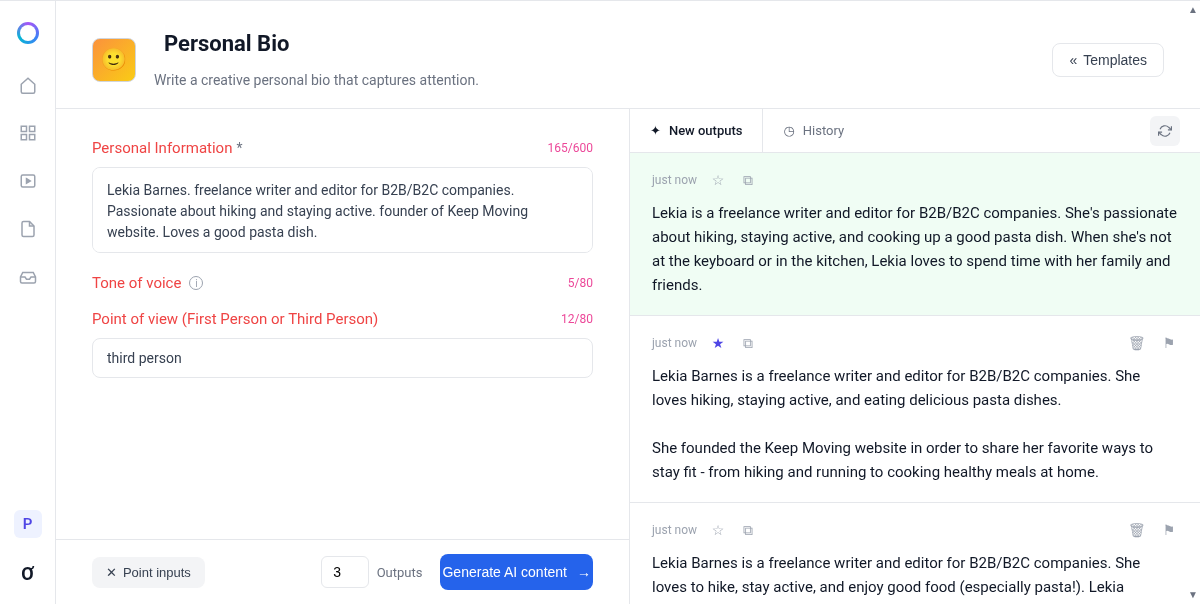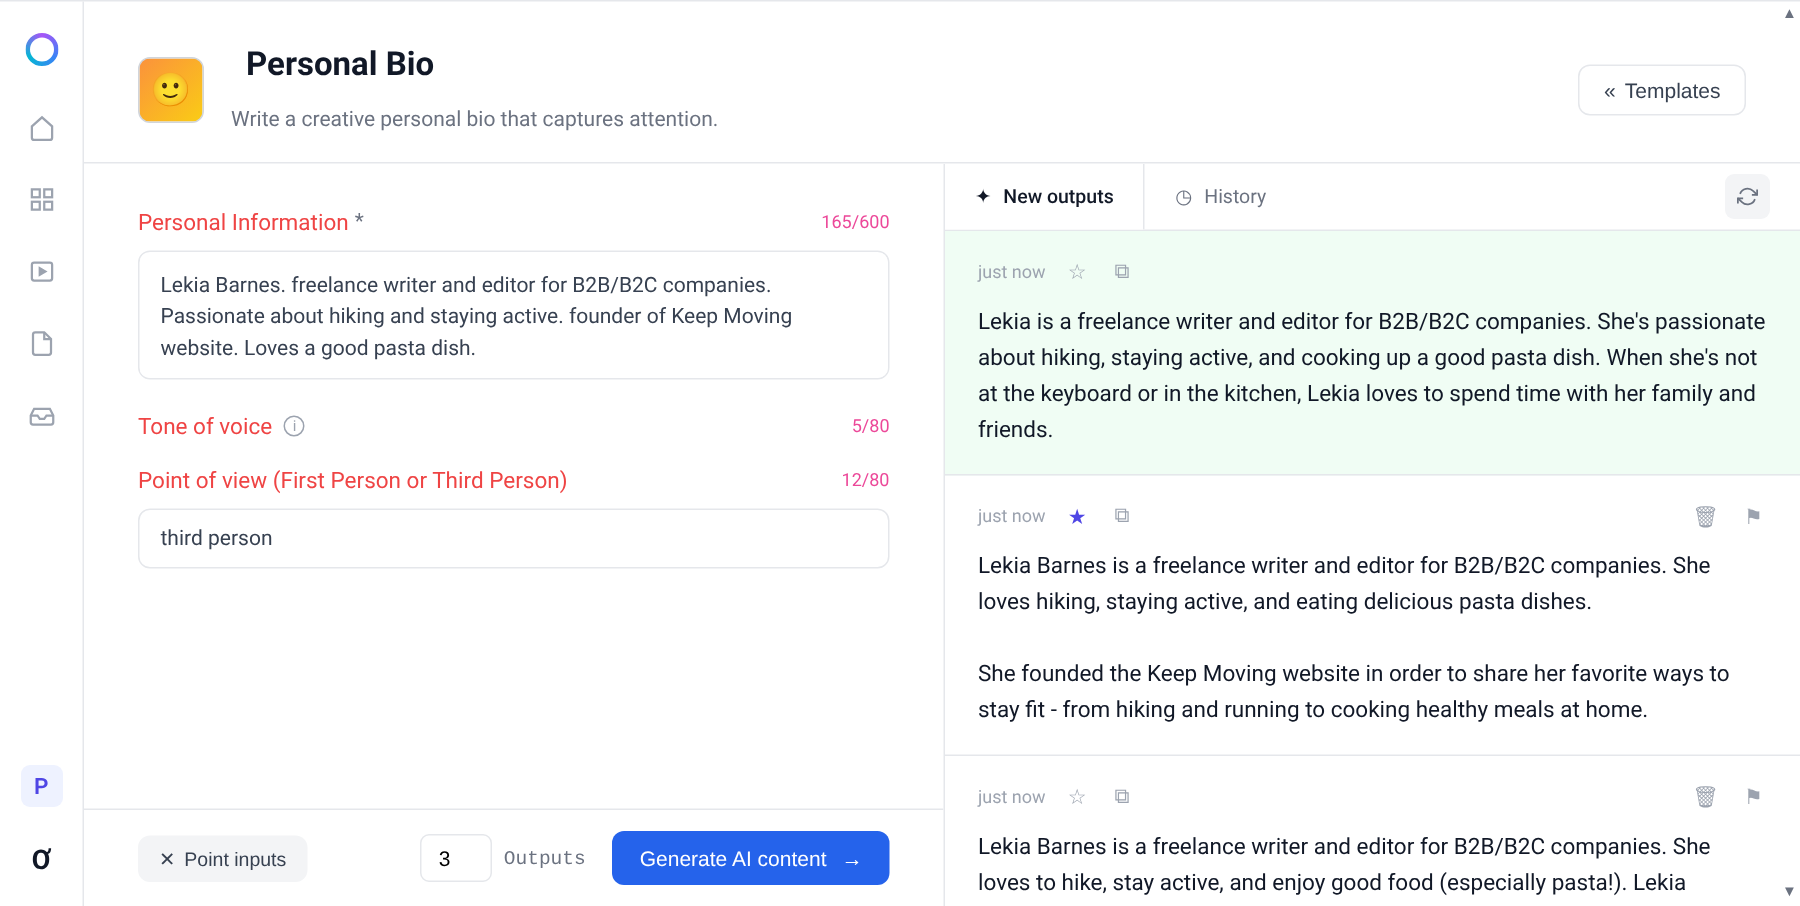--- a/index.html
+++ b/index.html
@@ -28,22 +28,22 @@
 .info-icon { width: 14px; height: 14px; border: 1px solid #9ca3af; border-radius: 50%; margin-left: 8px; font-size: 10px; color: #9ca3af; display: inline-flex; align-items: center; justify-content: center; }
 .counter { margin-left: auto; font-size: 12px; color: #ec4899; }
 textarea, input.text { width: 100%; border: 1px solid #e5e7eb; border-radius: 8px; padding: 12px 14px; font-family: inherit; font-size: 14px; color: #374151; resize: none; }
 textarea { height: 86px; line-height: 1.5; }
 input.text { height: 40px; }
 .footer { border-top: 1px solid #e5e7eb; padding: 14px 36px; display: flex; align-items: center; gap: 18px; }
 .clear-btn { background: #f3f4f6; border: none; padding: 8px 14px; border-radius: 8px; color: #374151; font-size: 13px; display: flex; align-items: center; gap: 6px; cursor: pointer; }
 .spacer { flex: 1; }
 .qty { display: flex; align-items: center; gap: 8px; }
 .qty-input { width: 48px; height: 32px; border: 1px solid #e5e7eb; border-radius: 6px; text-align: center; font-size: 14px; }
-.qty-label { color: #6b7280; font-size: 13px; font-family: Liberation Mono, monospace; }
-.gen-btn { background: #2563eb; color: #fff; border: none; padding: 10px 18px; border-radius: 8px; font-size: 14px; font-weight: 500; display: flex; align-items: center; gap: 10px; cursor: pointer; }
+.qty-label { color: #6b7280; font-size: 13px; }
+.gen-btn { background: #2563eb; color: #fff; border: none; padding: 10px 2px; border-radius: 8px; font-size: 14px; font-weight: 500; display: flex; align-items: center; gap: 10px; cursor: pointer; }
 .output-panel { flex: 1; border-left: 1px solid #e5e7eb; display: flex; flex-direction: column; background: #fff; overflow: hidden; }
 .tabs { display: flex; align-items: center; border-bottom: 1px solid #e5e7eb; padding: 0 20px 0 0; }
 .tab { padding: 14px 20px; font-size: 13px; color: #6b7280; display: flex; align-items: center; gap: 8px; cursor: pointer; }
 .tab.active { background: #fff; border-right: 1px solid #e5e7eb; color: #111827; font-weight: 500; }
 .refresh { margin-left: auto; width: 30px; height: 30px; background: #f3f4f6; border-radius: 6px; display: flex; align-items: center; justify-content: center; cursor: pointer; color: #6b7280; }
 .outputs { flex: 1; overflow: auto; }
 .card { padding: 18px 22px; border-bottom: 1px solid #e5e7eb; }
 .card.new { background: #f0fdf4; }
 .card-head { display: flex; align-items: center; gap: 12px; margin-bottom: 12px; }
 .ts { color: #9ca3af; font-size: 12px; }

